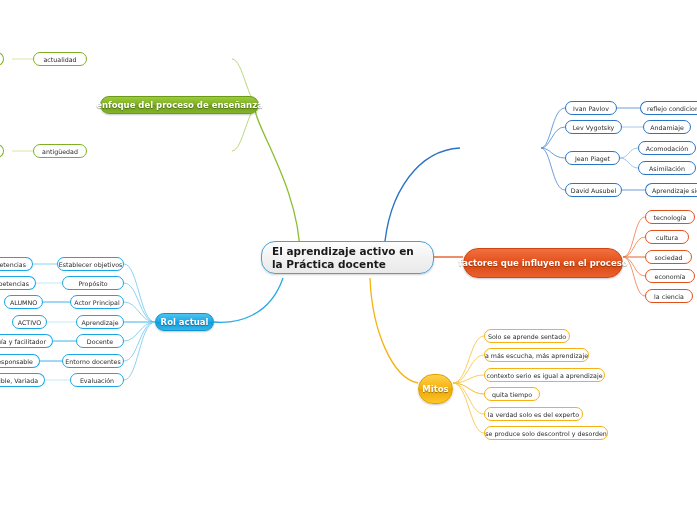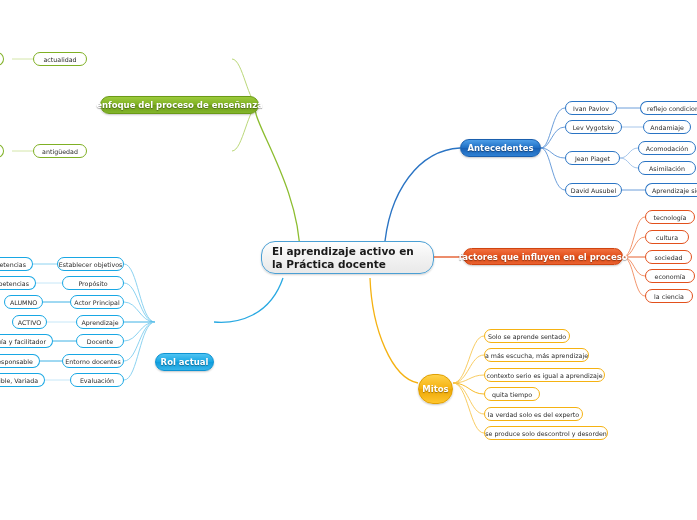--- a/index.html
+++ b/index.html
@@ -125,23 +125,20 @@
   </div>
   <div class="node leaf l-green" style="left:33px;top:52px;width:54px;height:14px;">
     <span>actualidad</span>
   </div>
   <div class="node leaf l-green" style="left:33px;top:144px;width:54px;height:14px;">
     <span>antigüedad</span>
   </div>
   <div class="node leaf l-green clip-left" style="left:-8px;top:52px;width:11px;height:14px;"></div>
   <div class="node leaf l-green clip-left" style="left:-8px;top:144px;width:11px;height:14px;"></div>
 
-  <div class="node b-main b-blue" style="left:460px;top:139px;width:81px;height:18px;">
-    <span>Antecedentes</span>
-  </div>
 
   <div class="node leaf l-blue" style="left:565px;top:101px;width:52px;height:14px;">
     <span>Ivan Pavlov</span>
   </div>
   <div class="node leaf l-blue" style="left:565px;top:120px;width:57px;height:14px;">
     <span>Lev Vygotsky</span>
   </div>
   <div class="node leaf l-blue" style="left:565px;top:151px;width:55px;height:14px;">
     <span>Jean Piaget</span>
   </div>
@@ -158,21 +155,21 @@
   <div class="node leaf l-blue" style="left:638px;top:141px;width:58px;height:14px;">
     <span>Acomodación</span>
   </div>
   <div class="node leaf l-blue" style="left:638px;top:161px;width:58px;height:14px;">
     <span>Asimilación</span>
   </div>
   <div class="node leaf l-blue clip-right" style="left:645px;top:183px;width:64px;height:14px;">
     <span>Aprendizaje significativo</span>
   </div>
 
-  <div class="node b-main b-orange" style="left:463px;top:248px;width:160px;height:17px;">
+  <div class="node b-main b-orange" style="left:463px;top:248px;width:160px;height:30px;">
     <span>factores que influyen en el proceso</span>
   </div>
   <div class="node leaf l-orange" style="left:645px;top:210px;width:50px;height:14px;">
     <span>tecnología</span>
   </div>
   <div class="node leaf l-orange" style="left:645px;top:230px;width:44px;height:14px;">
     <span>cultura</span>
   </div>
   <div class="node leaf l-orange" style="left:645px;top:250px;width:47px;height:14px;">
     <span>sociedad</span>
@@ -199,21 +196,21 @@
   <div class="node leaf l-amber" style="left:484px;top:387px;width:56px;height:14px;">
     <span>quita tiempo</span>
   </div>
   <div class="node leaf l-amber" style="left:484px;top:407px;width:99px;height:14px;">
     <span>la verdad solo es del experto</span>
   </div>
   <div class="node leaf l-amber" style="left:484px;top:426px;width:124px;height:14px;">
     <span>se produce solo descontrol y desorden</span>
   </div>
 
-  <div class="node b-main b-cyan" style="left:155px;top:313px;width:59px;height:18px;margin-top:40px;">
+  <div class="node b-main b-cyan" style="left:155px;top:313px;width:59px;height:18px;">
     <span>Rol actual</span>
   </div>
 
   <div class="node leaf l-cyan" style="left:57px;top:257px;width:67px;height:14px;">
     <span>Establecer objetivos</span>
   </div>
   <div class="node leaf l-cyan" style="left:62px;top:276px;width:62px;height:14px;">
     <span>Propósito</span>
   </div>
   <div class="node leaf l-cyan" style="left:70px;top:295px;width:54px;height:14px;">

